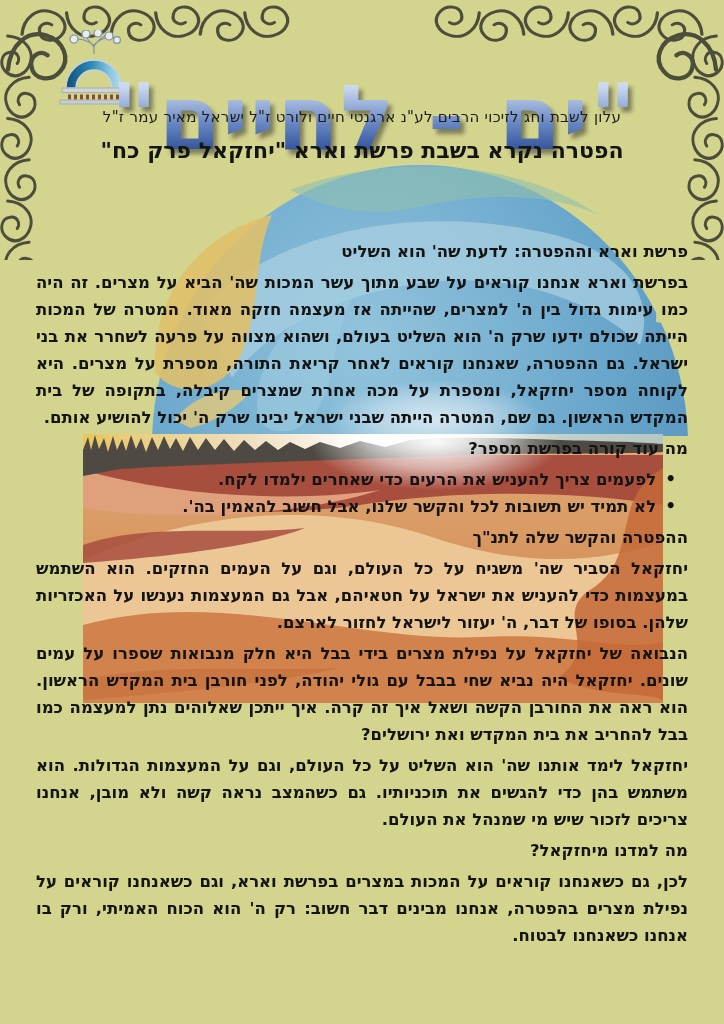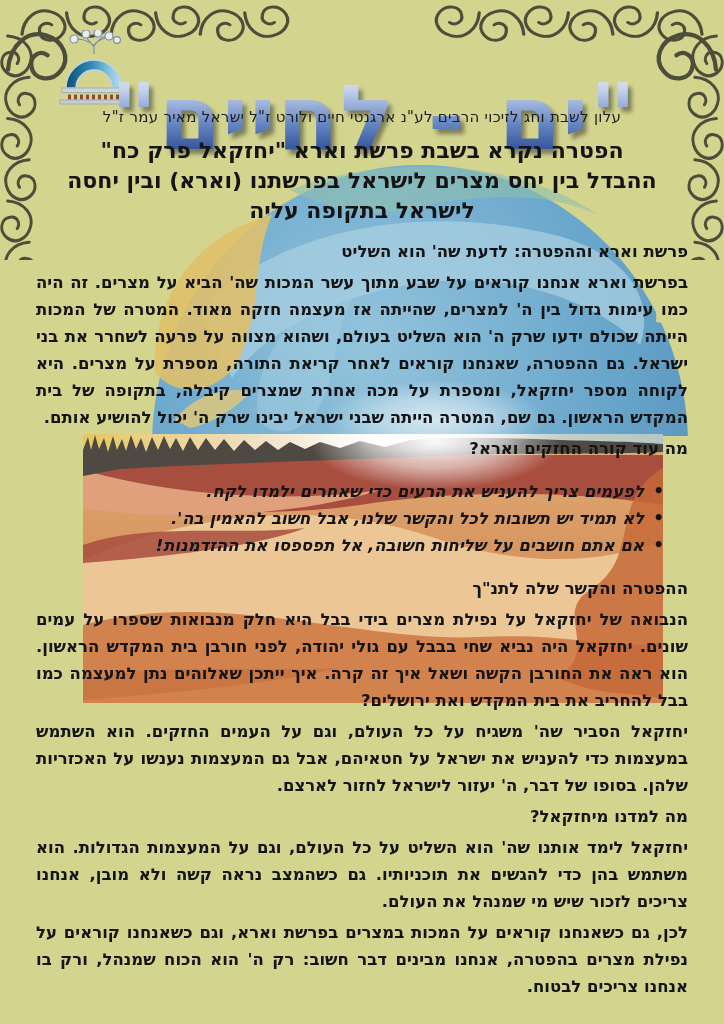--- a/index.html
+++ b/index.html
@@ -28,21 +28,21 @@
     position:absolute;top:136px;right:24px;left:24px;
     text-align:center;font-size:22px;font-weight:bold;color:#141414;
     line-height:30px;
   }
   .article{
     position:absolute;top:234px;right:32px;left:32px;
     font-size:16.5px;font-weight:bold;color:#141414;line-height:27px;
     text-align:justify;
   }
   .article p{margin:4px;}
-  .article ul{margin:16px;padding:0 10px 0 0;list-style:none;font-style:italic;}
+  .article ul{margin:4px;padding:0 10px 0 0;list-style:none;}
   .article li{padding-right:2px;}
   .article li::before{content:"\2022";margin-left:9px;font-size:17px;}
   .intro div{white-space:normal;}
 </style>
 </head>
 <body>
 
 <div class="page">
 
   <svg class="bg-art" width="724" height="1024" viewBox="0 0 724 1024" aria-hidden="true">
@@ -176,37 +176,35 @@
       </g>
       <rect x="12" y="70" width="68" height="4" fill="#c4cdd2" stroke="#9aa6ae" stroke-width="0.8"></rect>
     </g>
   </svg>
 
   <h1 class="title">"ים - לחיים"</h1>
   <div class="dedication">עלון לשבת וחג לזיכוי הרבים לע"נ ארגנטי חיים ולורט ז"ל  ישראל מאיר עמר ז"ל</div>
 
   <div class="intro">
     <div>הפטרה נקרא בשבת פרשת וארא "יחזקאל פרק כח"</div>
-    <div>ההבדל בין יחס מצרים לישראל בפרשתנו (וארא) ובין יחסה לישראל בתקופה עליה</div>
   </div>
 
   <div class="article">
     <p>פרשת וארא וההפטרה: לדעת שה' הוא השליט</p>
     <p>בפרשת וארא אנחנו קוראים על שבע מתוך עשר המכות שה' הביא על מצרים. זה היה כמו עימות גדול בין ה' למצרים, שהייתה אז מעצמה חזקה מאוד. המטרה של המכות הייתה שכולם ידעו שרק ה' הוא השליט בעולם, ושהוא מצווה על פרעה לשחרר את בני ישראל. גם ההפטרה, שאנחנו קוראים לאחר קריאת התורה, מספרת על מצרים. היא לקוחה מספר יחזקאל, ומספרת על מכה אחרת שמצרים קיבלה, בתקופה של בית המקדש הראשון. גם שם, המטרה הייתה שבני ישראל יבינו שרק ה' יכול להושיע אותם.</p>
 
-    <p>מה עוד קורה החזקים וארא?</p>
+    <p>מה עוד קורה בפרשת מספר?</p>
     <ul>
       <li>לפעמים צריך להעניש את הרעים כדי שאחרים ילמדו לקח.</li>
       <li>לא תמיד יש תשובות לכל והקשר שלנו, אבל חשוב להאמין בה'.</li>
-      <li>אם אתם חושבים על שליחות חשובה, אל תפספסו את ההזדמנות!</li>
     </ul>
 
     <p>ההפטרה והקשר שלה לתנ"ך</p>
+    <p>יחזקאל הסביר שה' משגיח על כל העולם, וגם על העמים החזקים. הוא השתמש במעצמות כדי להעניש את ישראל על חטאיהם, אבל גם המעצמות נענשו על האכזריות שלהן. בסופו של דבר, ה' יעזור לישראל לחזור לארצם.</p>
     <p>הנבואה של יחזקאל על נפילת מצרים בידי בבל היא חלק מנבואות שספרו על עמים שונים. יחזקאל היה נביא שחי בבבל עם גולי יהודה, לפני חורבן בית המקדש הראשון. הוא ראה את החורבן הקשה ושאל איך זה קרה. איך ייתכן שאלוהים נתן למעצמה כמו בבל להחריב את בית המקדש ואת ירושלים?</p>
-    <p>יחזקאל הסביר שה' משגיח על כל העולם, וגם על העמים החזקים. הוא השתמש במעצמות כדי להעניש את ישראל על חטאיהם, אבל גם המעצמות נענשו על האכזריות שלהן. בסופו של דבר, ה' יעזור לישראל לחזור לארצם.</p>
-
+
+    <p>יחזקאל לימד אותנו שה' הוא השליט על כל העולם, וגם על המעצמות הגדולות. הוא משתמש בהן כדי להגשים את תוכניותיו. גם כשהמצב נראה קשה ולא מובן, אנחנו צריכים לזכור שיש מי שמנהל את העולם.</p>
     <p>מה למדנו מיחזקאל?</p>
-    <p>יחזקאל לימד אותנו שה' הוא השליט על כל העולם, וגם על המעצמות הגדולות. הוא משתמש בהן כדי להגשים את תוכניותיו. גם כשהמצב נראה קשה ולא מובן, אנחנו צריכים לזכור שיש מי שמנהל את העולם.</p>
-
-    <p>לכן, גם כשאנחנו קוראים על המכות במצרים בפרשת וארא, וגם כשאנחנו קוראים על נפילת מצרים בהפטרה, אנחנו מבינים דבר חשוב: רק ה' הוא הכוח שמנהל, ורק בו אנחנו צריכים לבטוח.</p>
+
+    <p>לכן, גם כשאנחנו קוראים על המכות במצרים בפרשת וארא, וגם כשאנחנו קוראים על נפילת מצרים בהפטרה, אנחנו מבינים דבר חשוב: רק ה' הוא הכוח האמיתי, ורק בו אנחנו כשאנחנו לבטוח.</p>
   </div>
 
 </div>
 
 </body></html>

